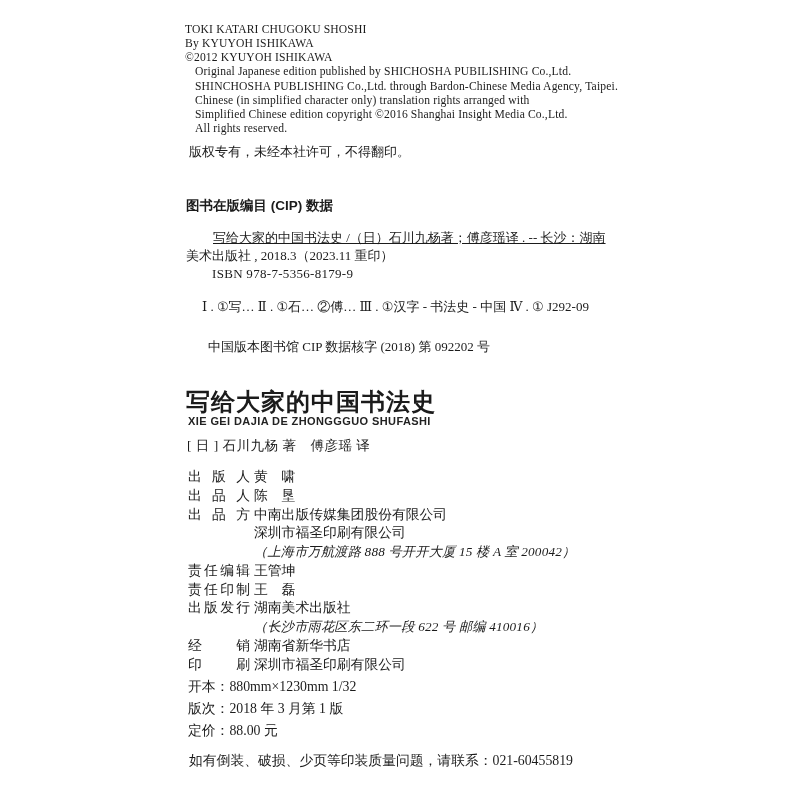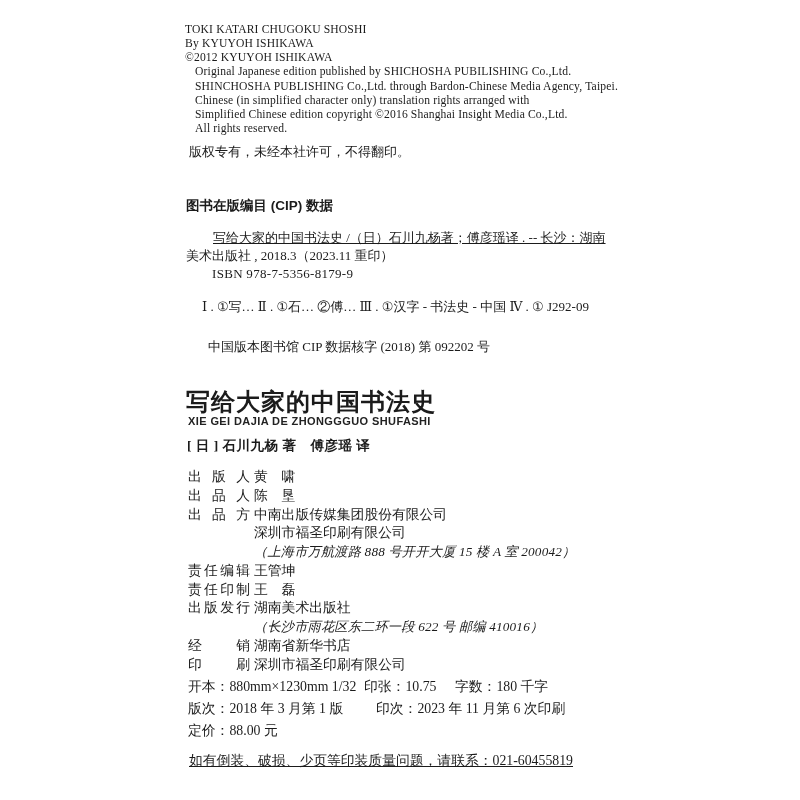--- a/index.html
+++ b/index.html
@@ -64,21 +64,20 @@
     left: 188px; top: 415px;
     font-family: "Liberation Sans", "DejaVu Sans", sans-serif;
     font-weight: bold; font-size: 11px;
     letter-spacing: 0.4px; color: #222;
     white-space: nowrap;
   }
   .book-byline {
     left: 187px; top: 437px;
     font-size: 13.5px; letter-spacing: 0.5px;
     white-space: nowrap;
-    font-weight: bold;
   }
 
   
   .publisher {
     left: 188px; top: 468px;
     font-size: 13.8px; line-height: 18.75px;
   }
   .publisher .row { display: flex; white-space: nowrap; height: 18.75px; }
   .publisher .lbl {
     display: inline-block; width: 62px;
@@ -88,29 +87,29 @@
   .publisher .val { margin-left: 4px; }
   .publisher .address .val {
     font-style: italic; font-size: 13.2px; letter-spacing: 0.2px;
   }
 
   
   .specs {
     left: 188px; top: 676px;
     font-size: 13.8px; line-height: 21.8px;
   }
-  .specs .row { display: flex; white-space: nowrap; height: 21.8px; }
+  .specs .row { display: flex; white-space: nowrap; height: 21.8px; flex-direction: column; }
   .specs .c1 { flex: 0 0 176px; }
   .specs .c1b { flex: 0 0 188px; }
   .specs .c2 { flex: 0 0 91px; }
 
   
   .footer-notice {
     left: 189px; top: 752px;
-    font-size: 13.8px; white-space: nowrap; text-decoration: underline;
+    font-size: 13.8px; white-space: nowrap;
   }
 </style>
 </head>
 <body>
 
 <div class="abs copyright-block">
   <div>TOKI KATARI CHUGOKU SHOSHI</div>
   <div>By KYUYOH ISHIKAWA</div>
   <div>©2012 KYUYOH ISHIKAWA</div>
   <div class="indent">Original Japanese edition published by SHICHOSHA PUBILISHING Co.,Ltd.</div>

